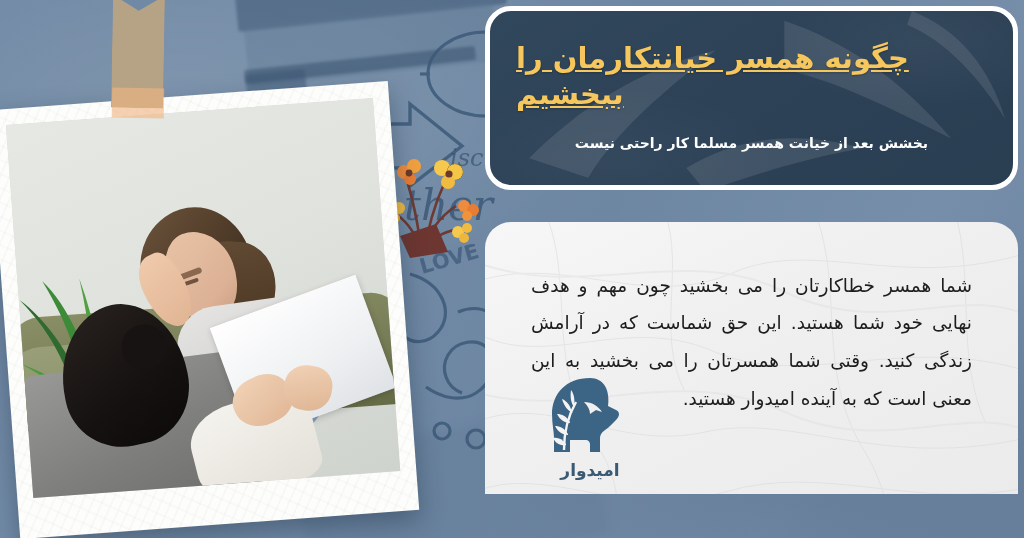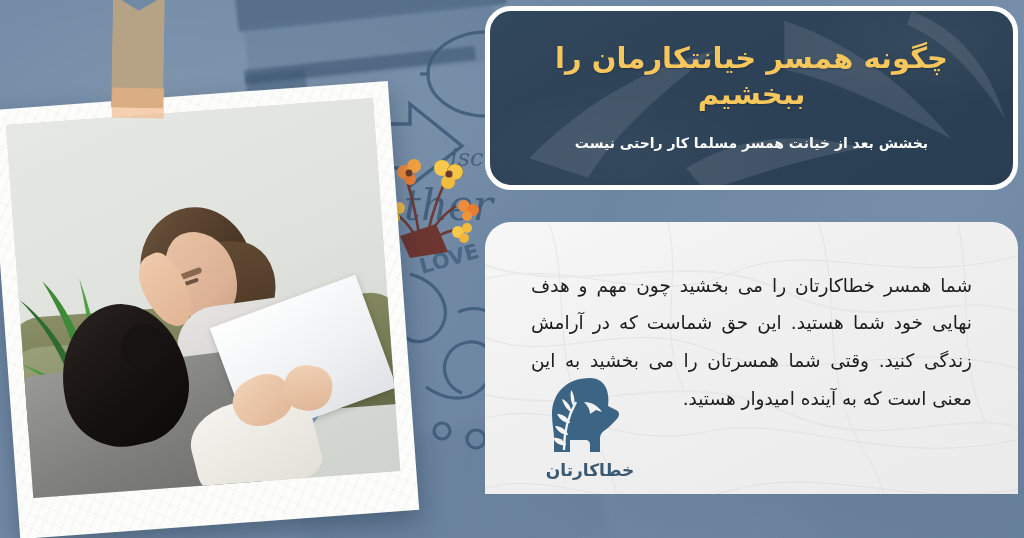--- a/index.html
+++ b/index.html
@@ -263,24 +263,25 @@
   }
   .leaf-ghost { position: absolute; inset: 0; opacity: .10; }
 
   .post-title {
     position: relative;
     color: #f6c75d;
     font-size: 29px;
     font-weight: bold;
     letter-spacing: .2px;
     direction: rtl;
-    text-align: center;
+    text-align: left;
     line-height: 1.25;
     margin: 10px 0 0;
     text-shadow: 0 1px 2px rgba(0,0,0,.25);
+    text-decoration: underline;
   }
   .post-subtitle {
     position: relative;
     color: #ffffff;
     font-size: 14px;
     font-weight: bold;
     direction: rtl;
     text-align: center;
     line-height: 1.4;
     margin: 22px 0 4px;
@@ -493,17 +494,17 @@
         <path d="M44 26 C48 30 50 34 50 38 L56 34 L62 36 C58 30 52 26 44 26 Z" fill="#f0f0f0"></path>
         <g stroke="#f4f4f4" stroke-width="2.4" fill="none">
           <path d="M24 74 C24 56 28 40 36 26"></path>
           <path d="M30 46 C26 40 22 38 17 38 C20 44 25 47 30 47 Z" fill="#f4f4f4" stroke="none"></path>
           <path d="M32 36 C30 29 27 25 22 23 C24 30 28 35 33 37 Z" fill="#f4f4f4" stroke="none"></path>
           <path d="M28 58 C24 52 20 50 15 50 C18 56 23 59 28 59 Z" fill="#f4f4f4" stroke="none"></path>
           <path d="M34 30 C35 23 34 18 31 14 C30 21 31 27 34 31 Z" fill="#f4f4f4" stroke="none"></path>
           <path d="M26 68 C22 63 18 61 13 62 C16 68 21 70 26 69 Z" fill="#f4f4f4" stroke="none"></path>
         </g>
       </svg>
-      <div class="logo-text">خطاکارتان</div>
+      <div class="logo-text">امیدوار</div>
     </div>
   </div>
 
 </div>
 
 </body></html>

